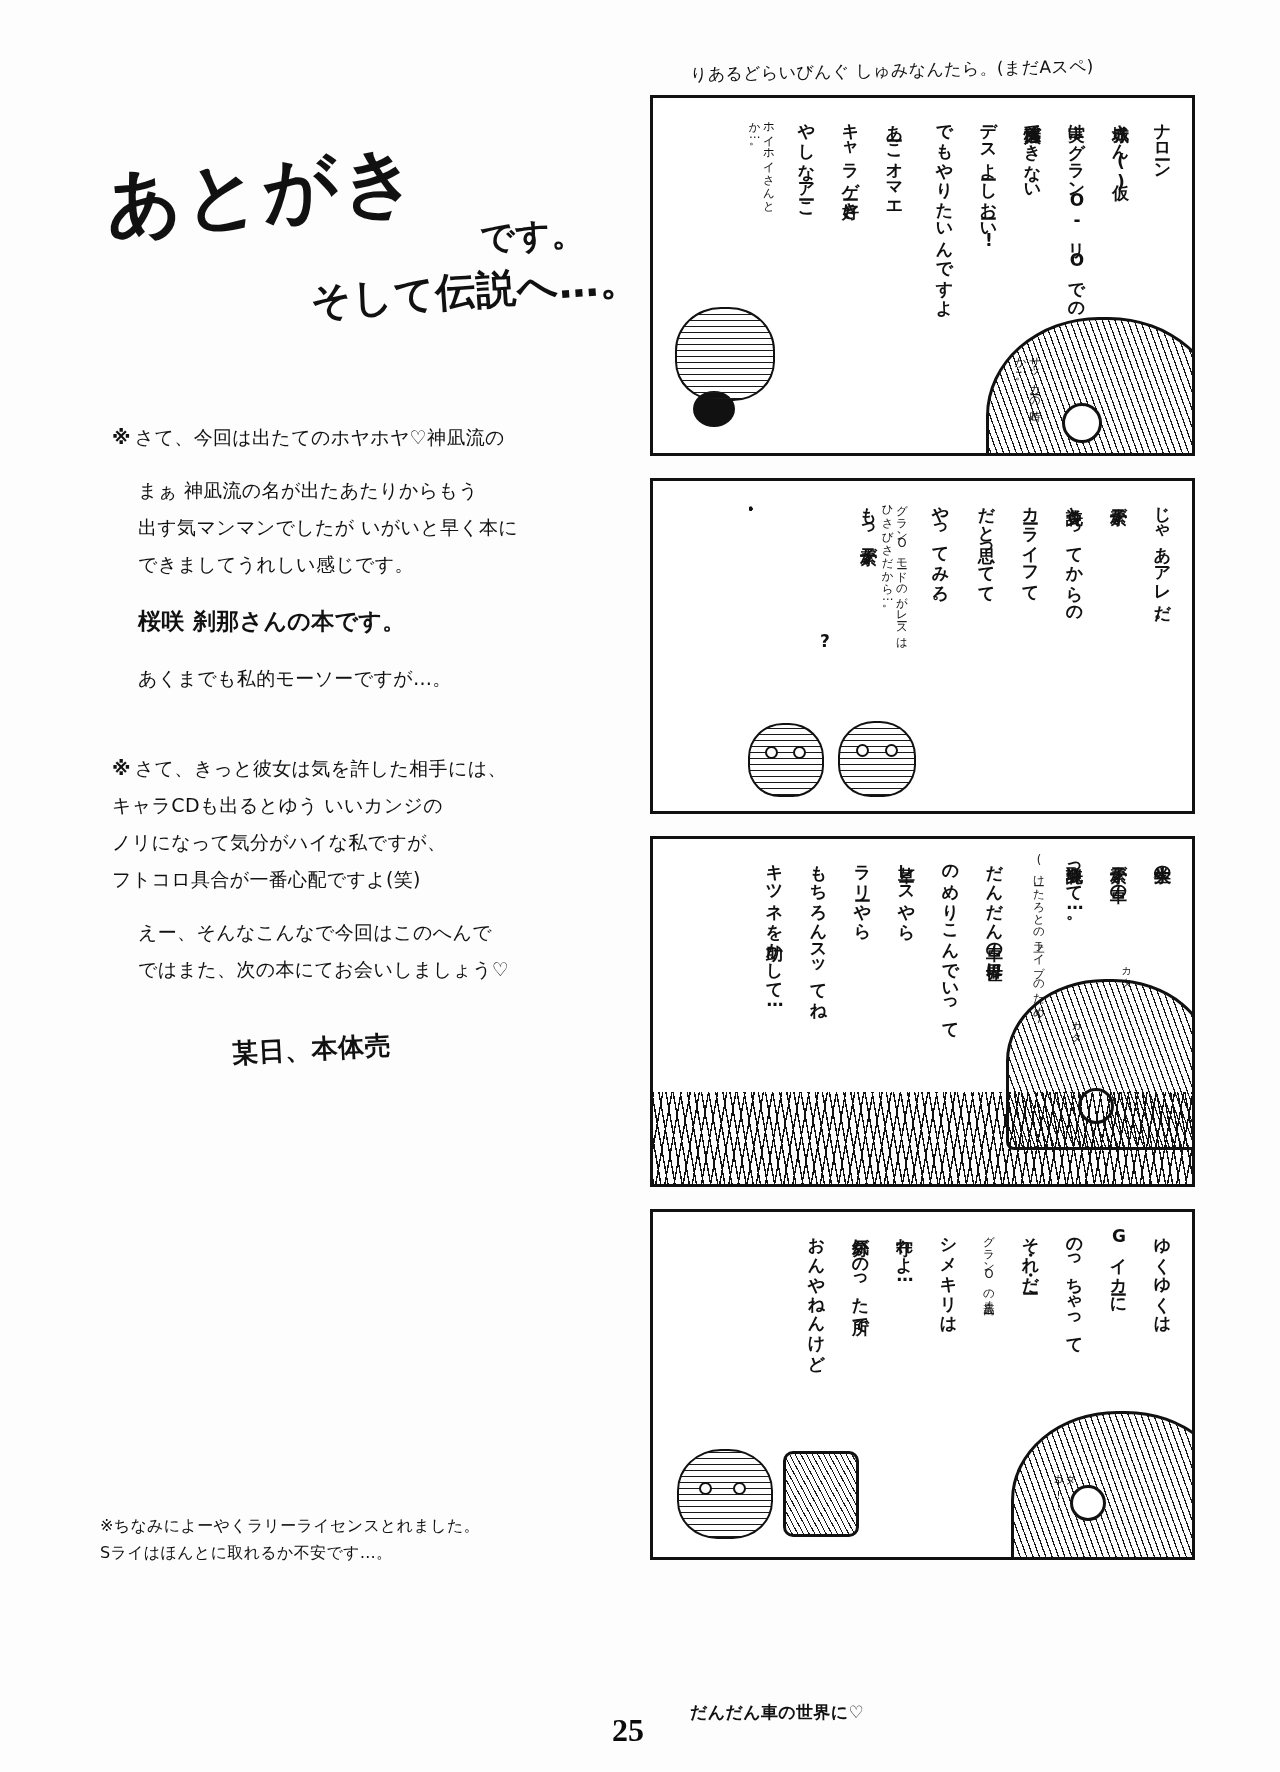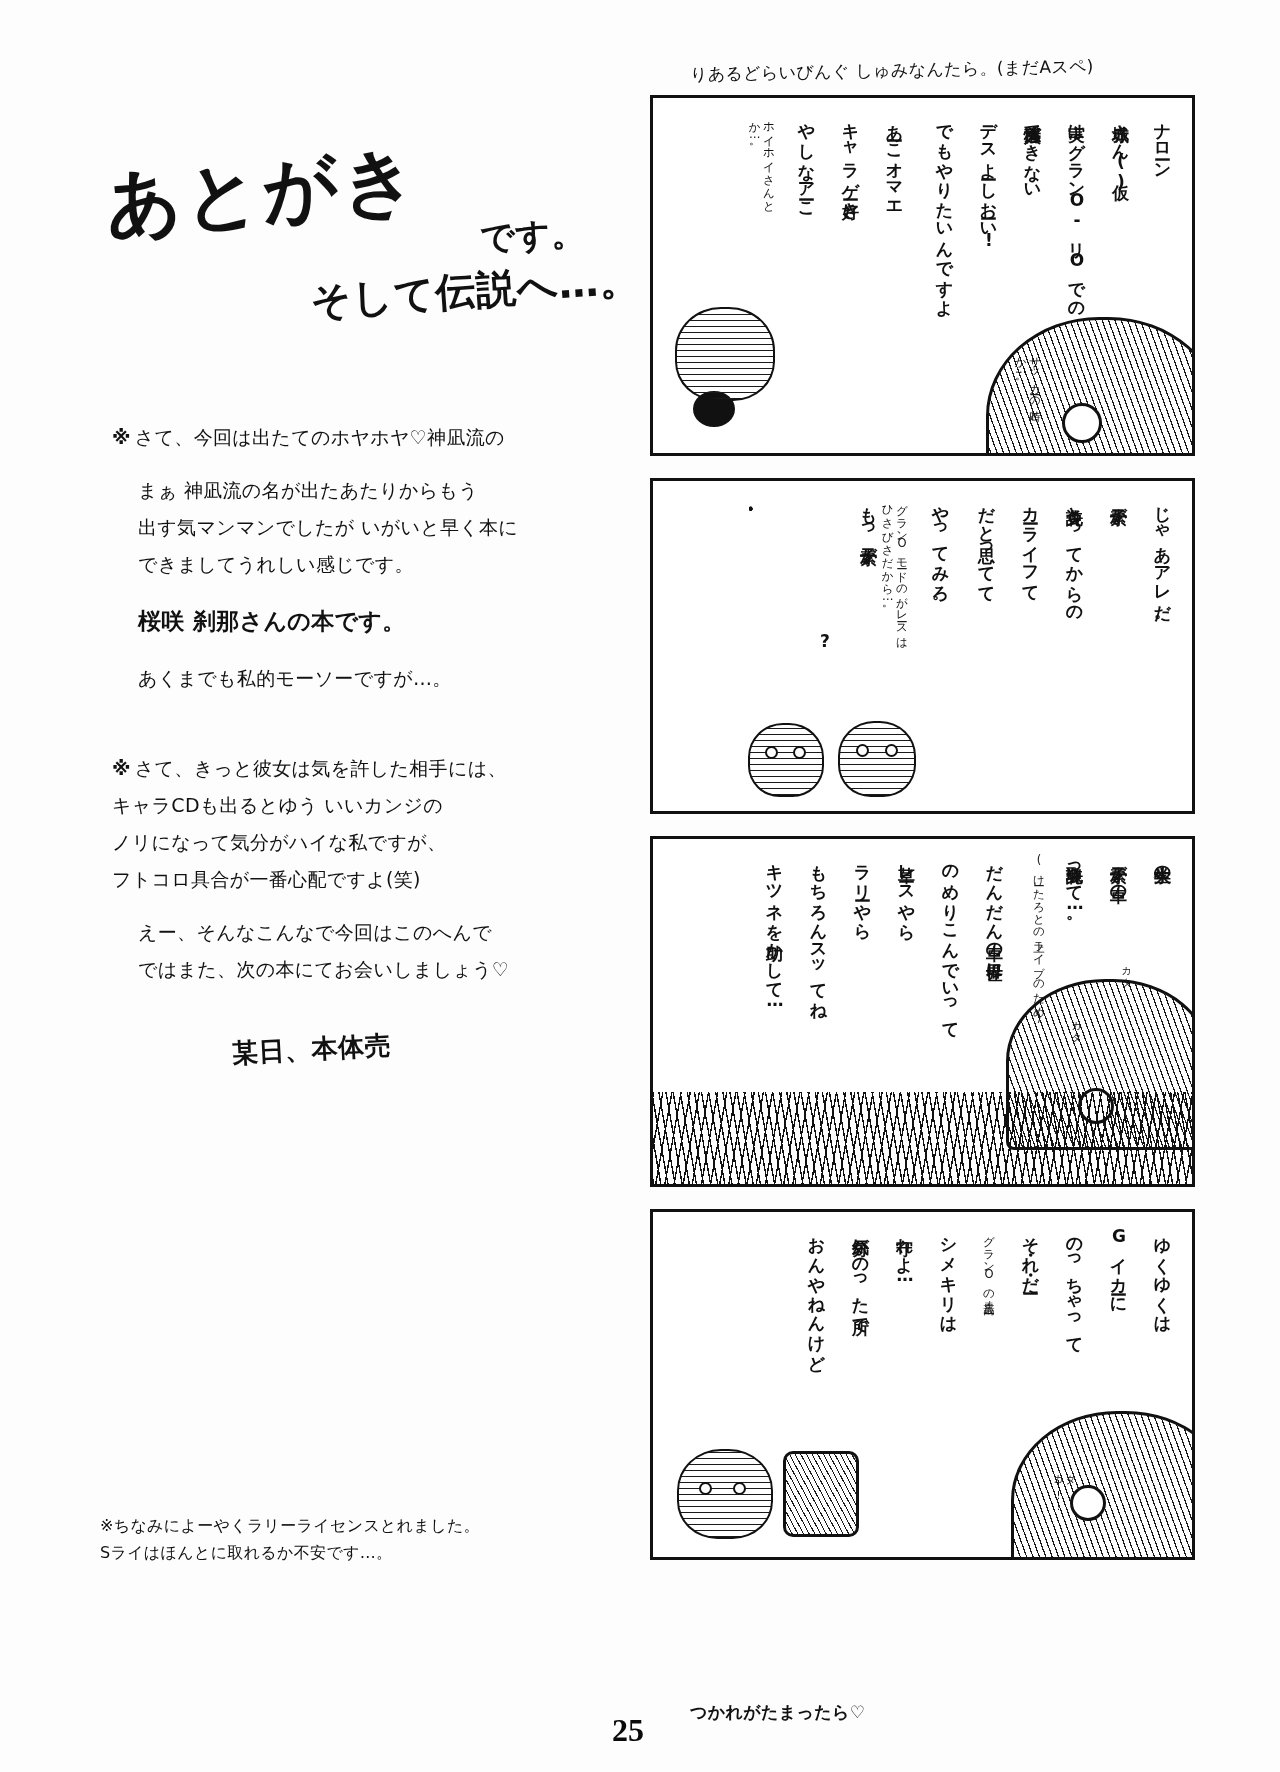--- a/index.html
+++ b/index.html
@@ -344,15 +344,15 @@
       <div class="vert hand balloon-text" style="right:276px; top:14px; height:200px;">守れよ…</div>
       <div class="vert hand balloon-text" style="right:320px; top:14px; height:260px;">気分がのった所で</div>
       <div class="vert hand balloon-text" style="right:364px; top:14px; height:250px;">おんやねんけど</div>
 
       <div class="vert hand small-text" style="right:196px; top:16px; height:150px;">グランOの最高ォー</div>
       <div class="vert hand tiny-text" style="right:116px; bottom:40px; height:50px;">タカ!!!</div>
     </div>
   </div>
 
   <div class="page-number">25</div>
-  <div class="hand footer-note">つかれがたまったら♡</div>
+  <div class="hand footer-note">だんだん車の世界に♡</div>
 
 </div>
 
 </body></html>

